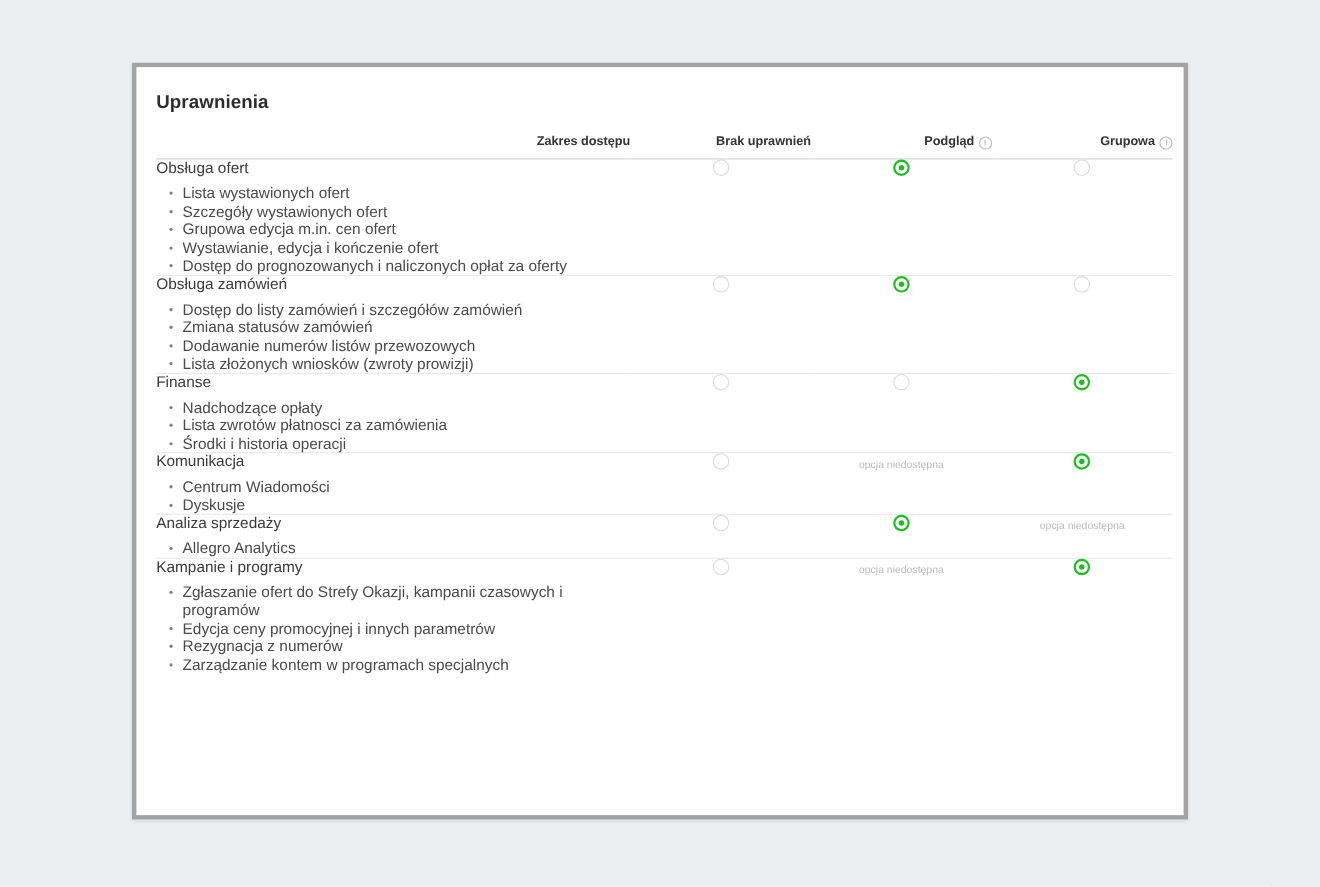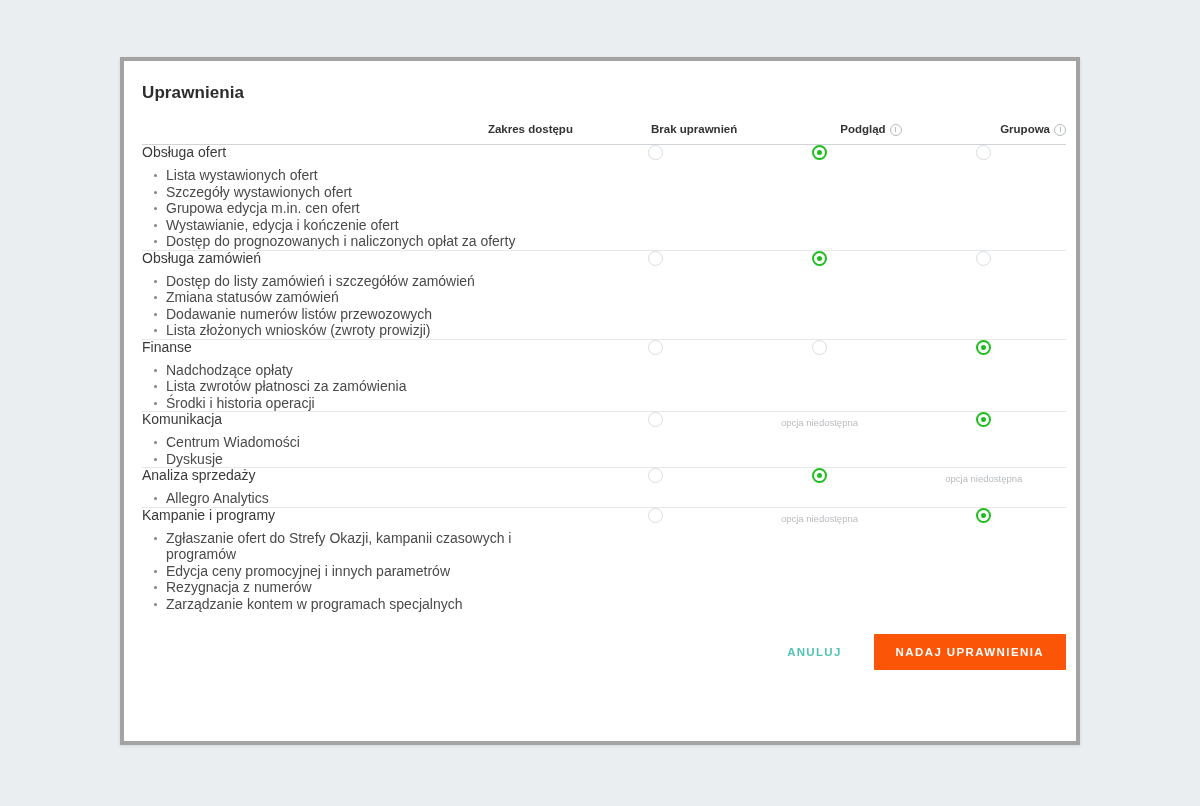--- a/index.html
+++ b/index.html
@@ -317,19 +317,15 @@
                 <li>Zarządzanie kontem w programach specjalnych</li>
               </ul>
             </td>
             <td class="radio-cell"><span class="radio"></span></td>
             <td class="radio-cell"><span class="unavailable">opcja niedostępna</span></td>
             <td class="radio-cell"><span class="radio checked"></span></td>
           </tr>
         </tbody>
     </table>
 
-    <div class="footer">
-      <button class="btn-cancel">ANULUJ</button>
-      <button class="btn-primary">NADAJ UPRAWNIENIA</button>
-    </div>
 
   </div>
 </div>
 
 </body></html>

